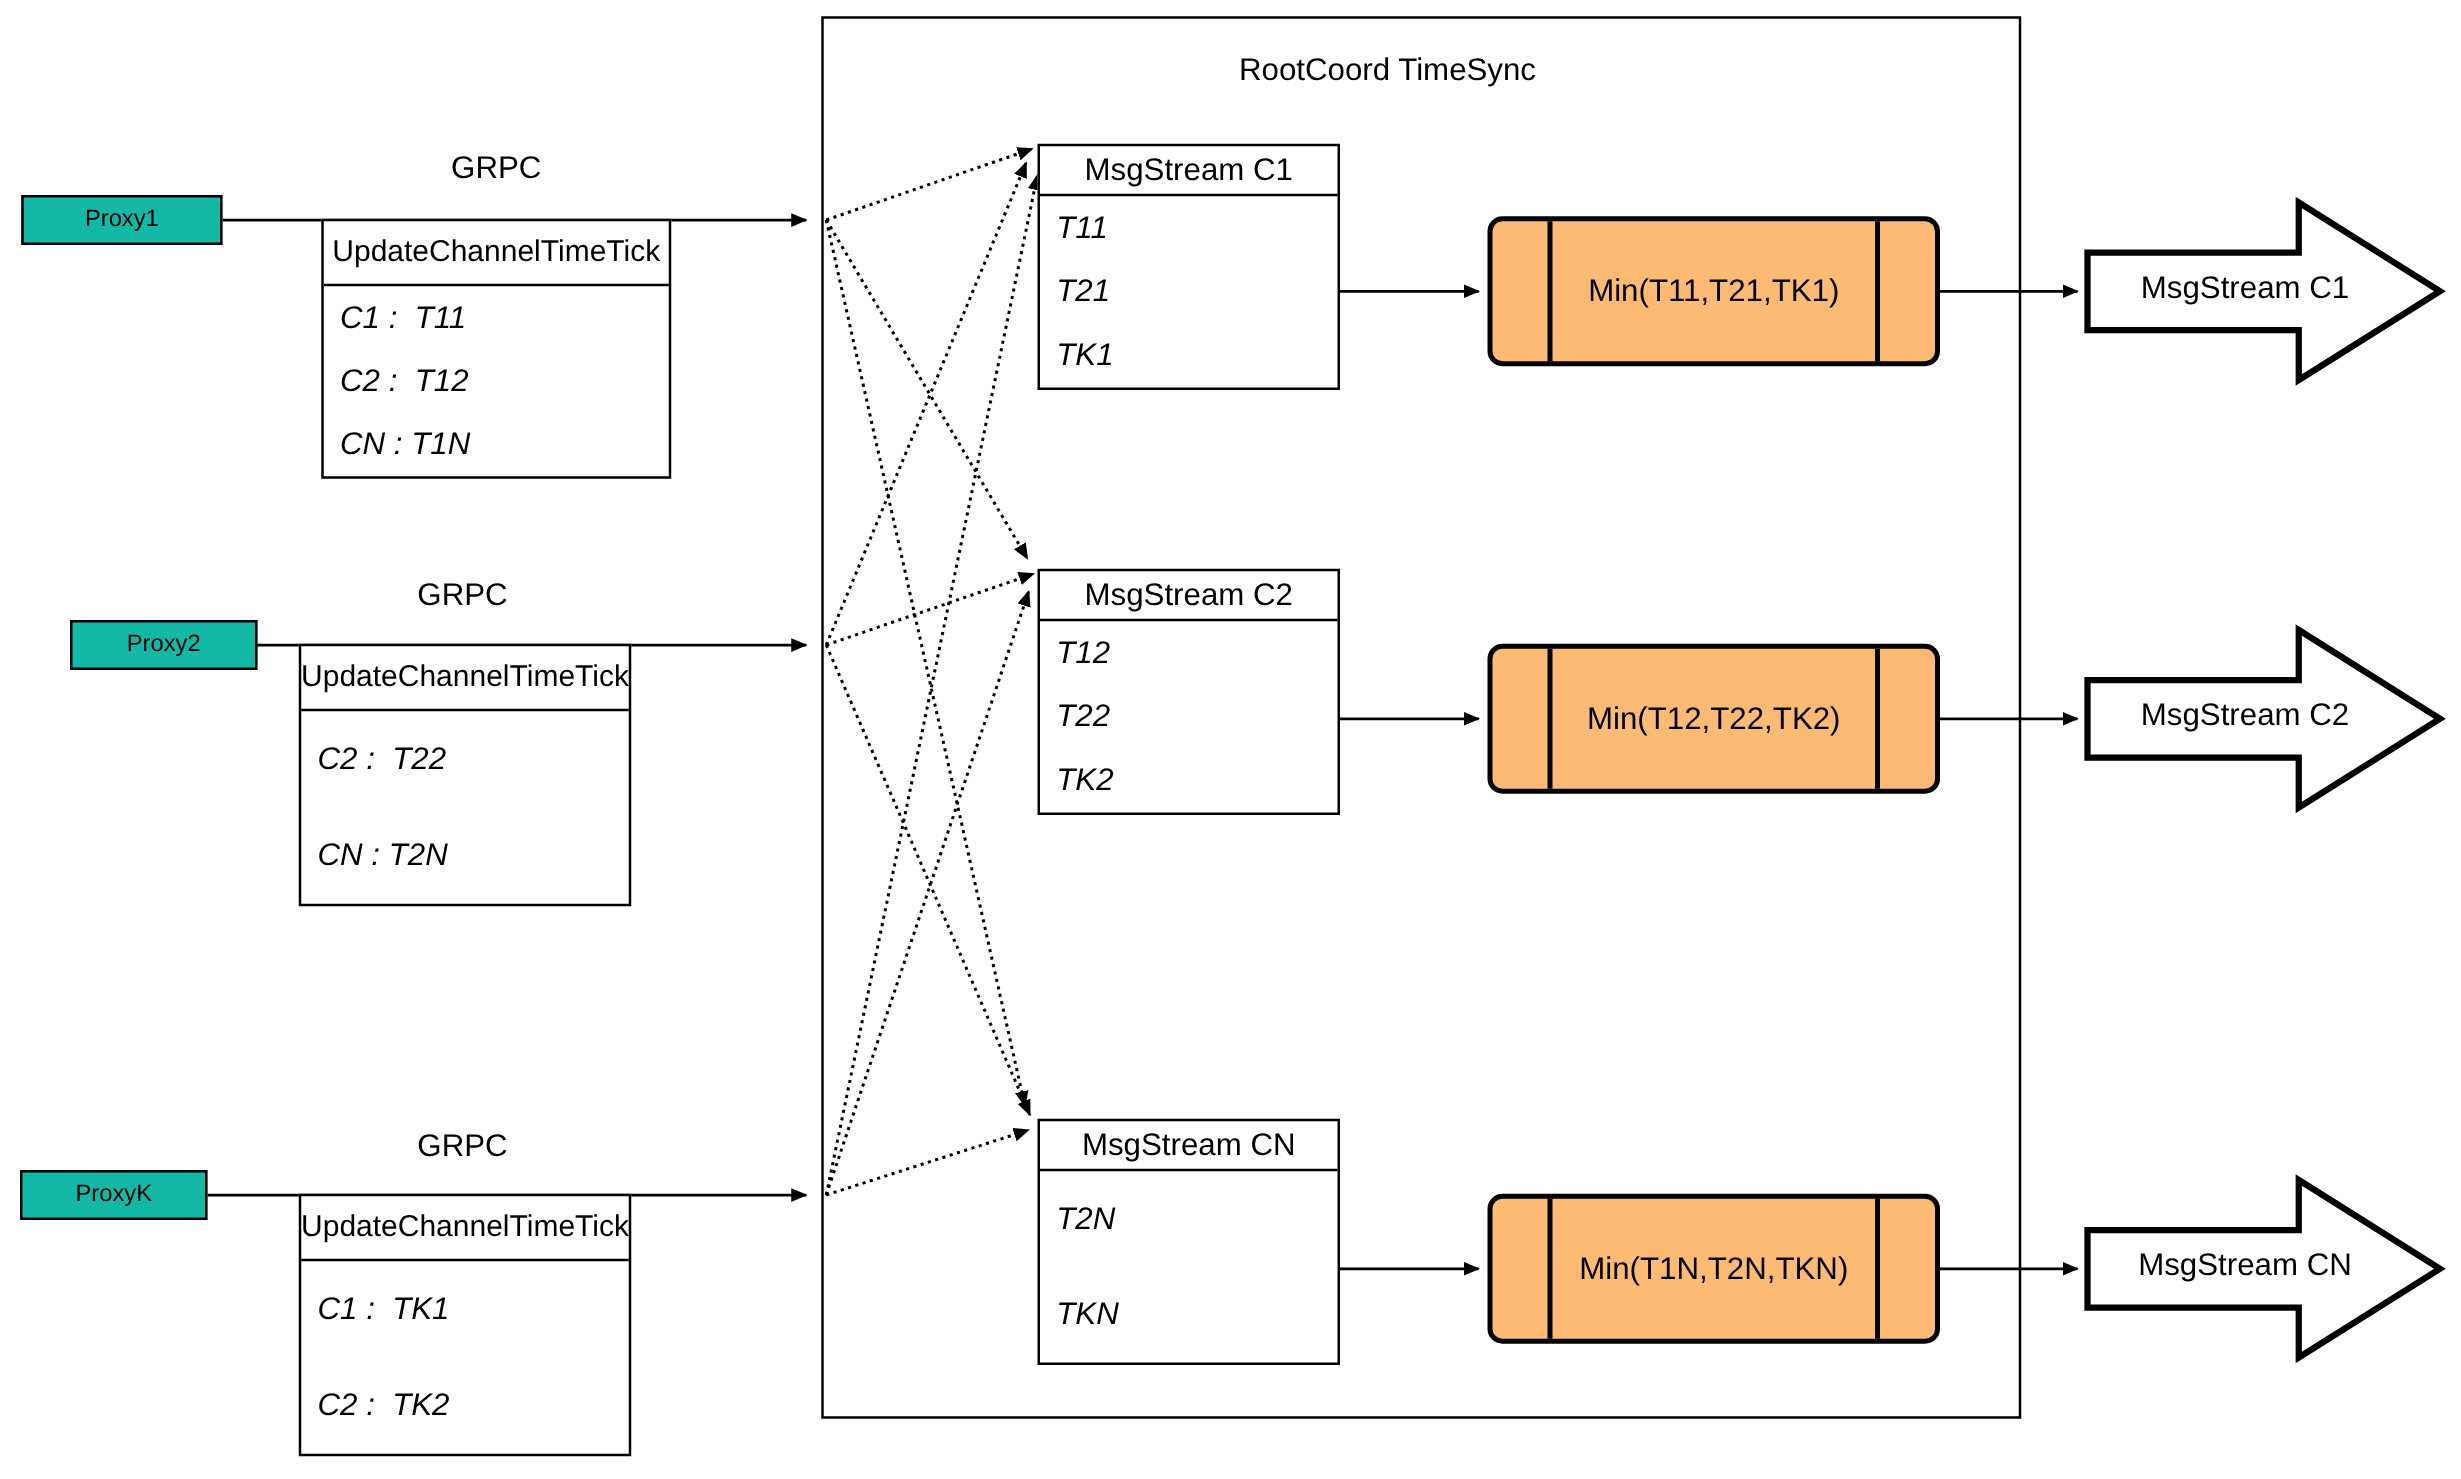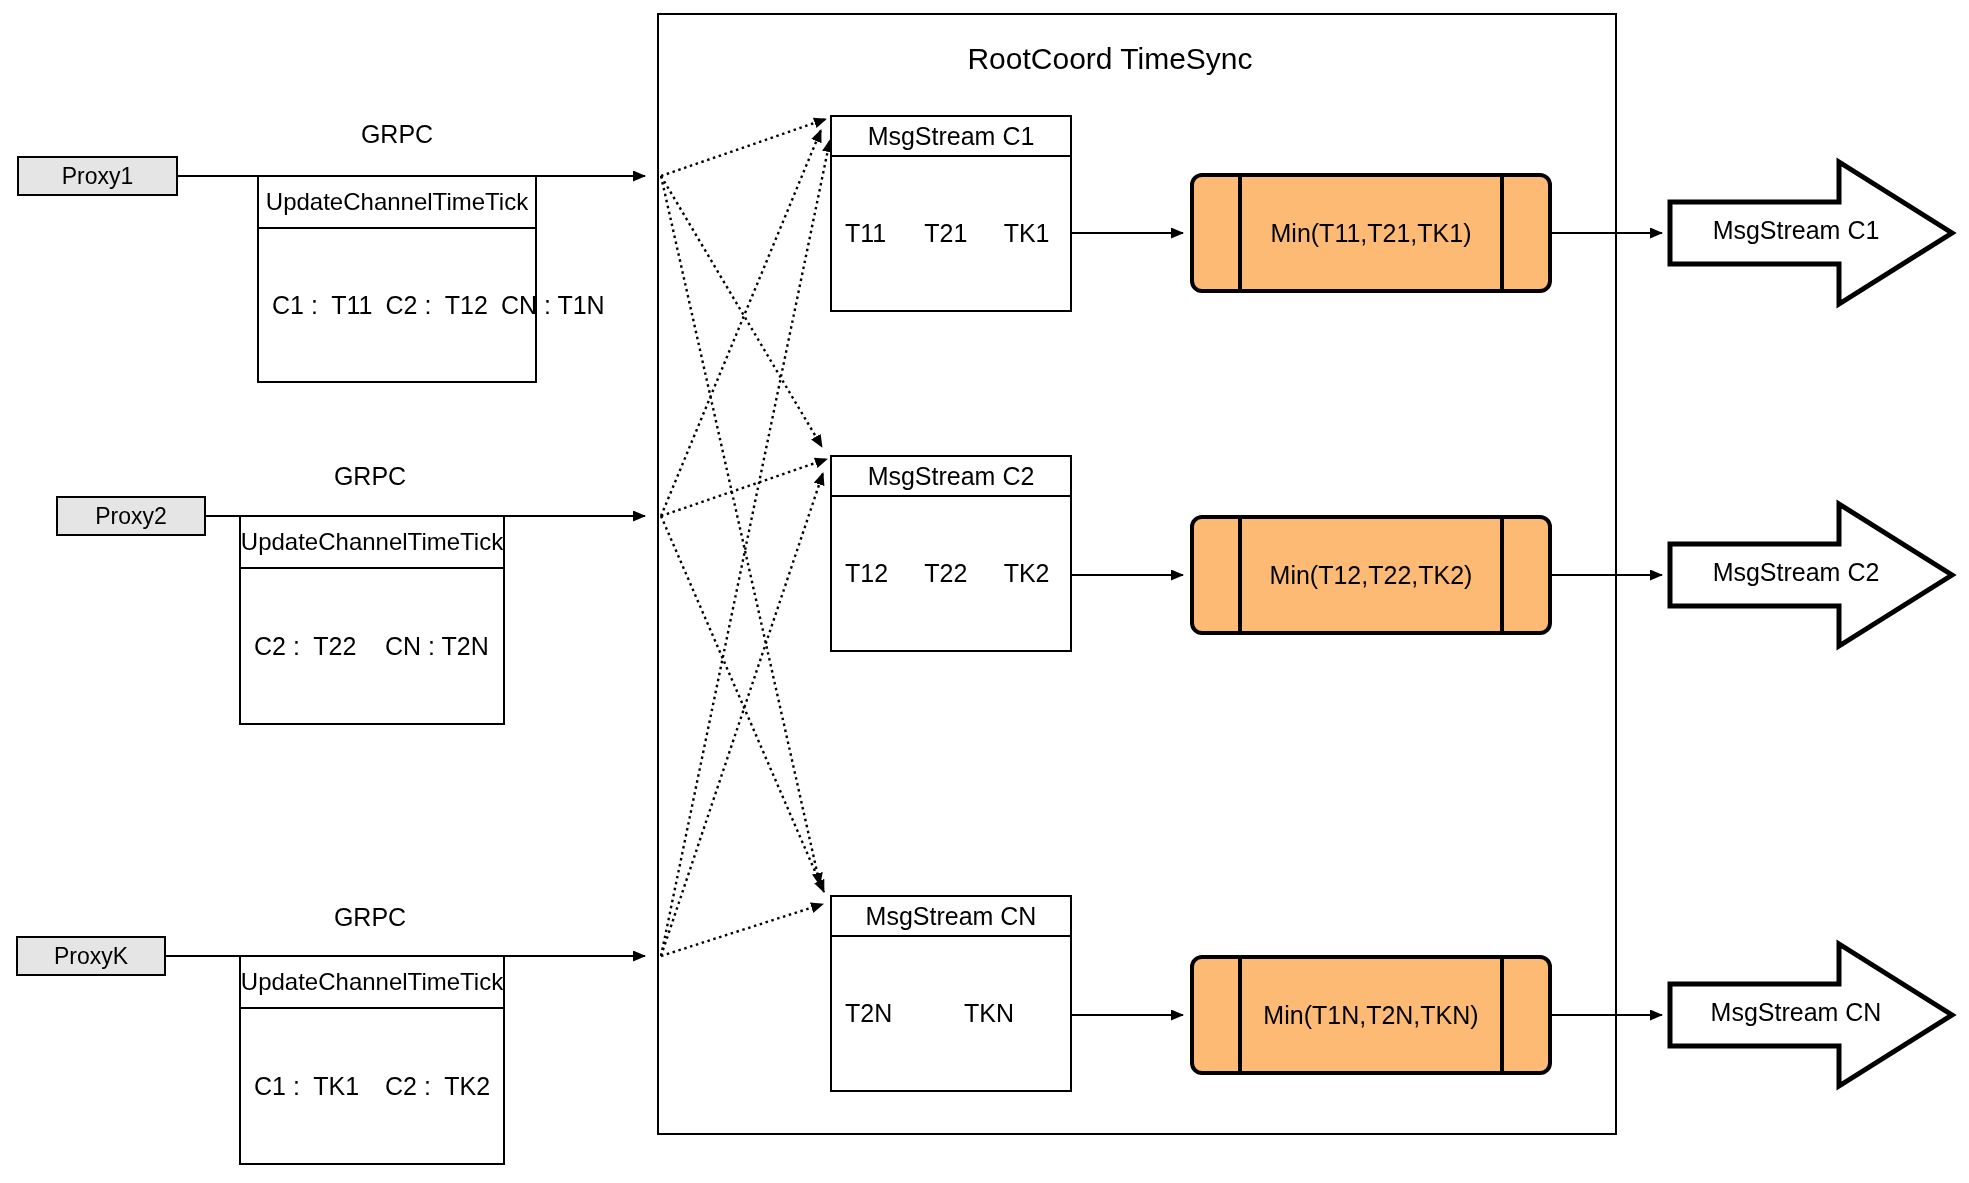--- a/index.html
+++ b/index.html
@@ -3,36 +3,36 @@
 <meta charset="utf-8">
 <style>
   html,body { margin:0; padding:0; background:#ffffff; }
   .canvas {
     position:relative; width:1969px; height:1183px; background:#ffffff;
     font-family:"Liberation Sans", sans-serif; color:#000; overflow:hidden;
   }
   svg.wires { position:absolute; left:0; top:0; width:1969px; height:1183px; }
   .abs { position:absolute; box-sizing:border-box; }
   .proxy {
-    border:2px solid #000; background:#e5e5e5; display:flex;
-    align-items:center; justify-content:center; font-size:23px;
+    border:2px solid #000; background:#14b8a6; display:flex;
+    align-items:center; justify-content:center; font-size:19px;
   }
   .bigbox { border:2px solid #000; background:transparent; }
-  .bigbox-title { font-size:30px; text-align:center; white-space:nowrap; }
+  .bigbox-title { font-size:25px; text-align:center; white-space:nowrap; }
   .glabel { font-size:25px; text-align:center; white-space:nowrap; }
   .dtable {
     border:2px solid #000; background:#fff; display:flex; flex-direction:column;
   }
   .thead {
     border-bottom:2px solid #000; display:flex; align-items:center;
     justify-content:center; font-size:25px; white-space:nowrap; flex:0 0 auto;
   }
   .utable .thead { height:50px; font-size:24px; }
   .mtable .thead { height:38px; }
-  .tbody { flex:1 1 auto; display:flex; flex-direction:row; }
+  .tbody { flex:1 1 auto; display:flex; flex-direction:column;font-style:italic; }
   .trow {
     flex:1 1 0; display:flex; align-items:center; padding-left:13px;
     font-size:25px; white-space:pre;
   }
   .minbox {
     border:4px solid #000; border-radius:12px; background:#fdba74;
     display:flex; align-items:center; justify-content:center; font-size:25px;
   }
   .minbox .sep { position:absolute; top:0; bottom:0; width:4px; background:#000; }
   .sep-l { left:44px; } .sep-r { right:44px; }

